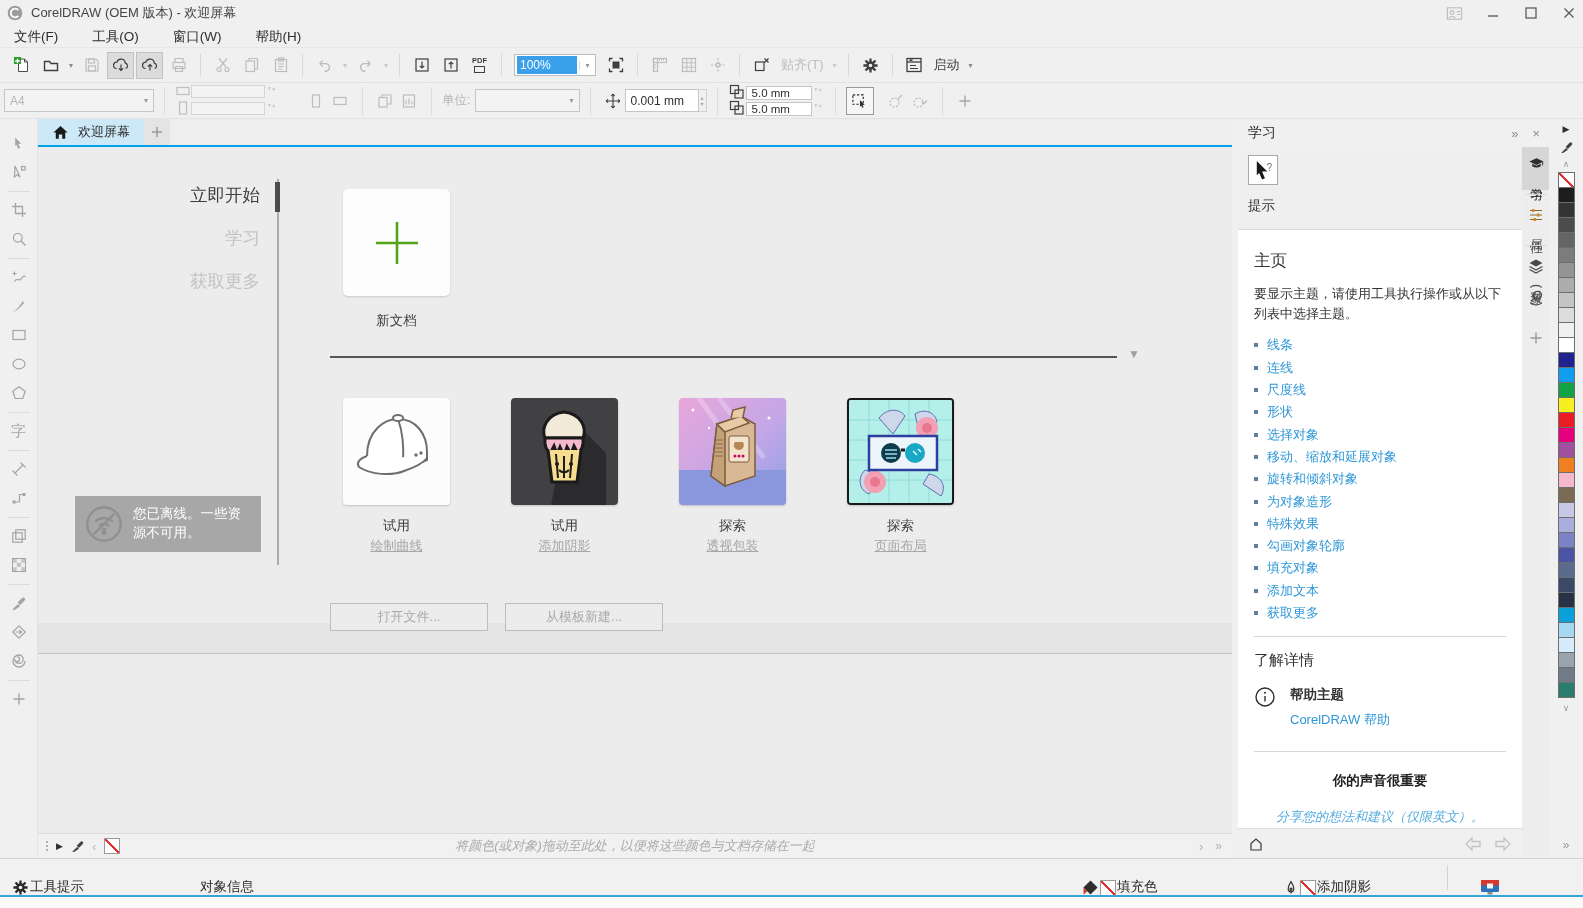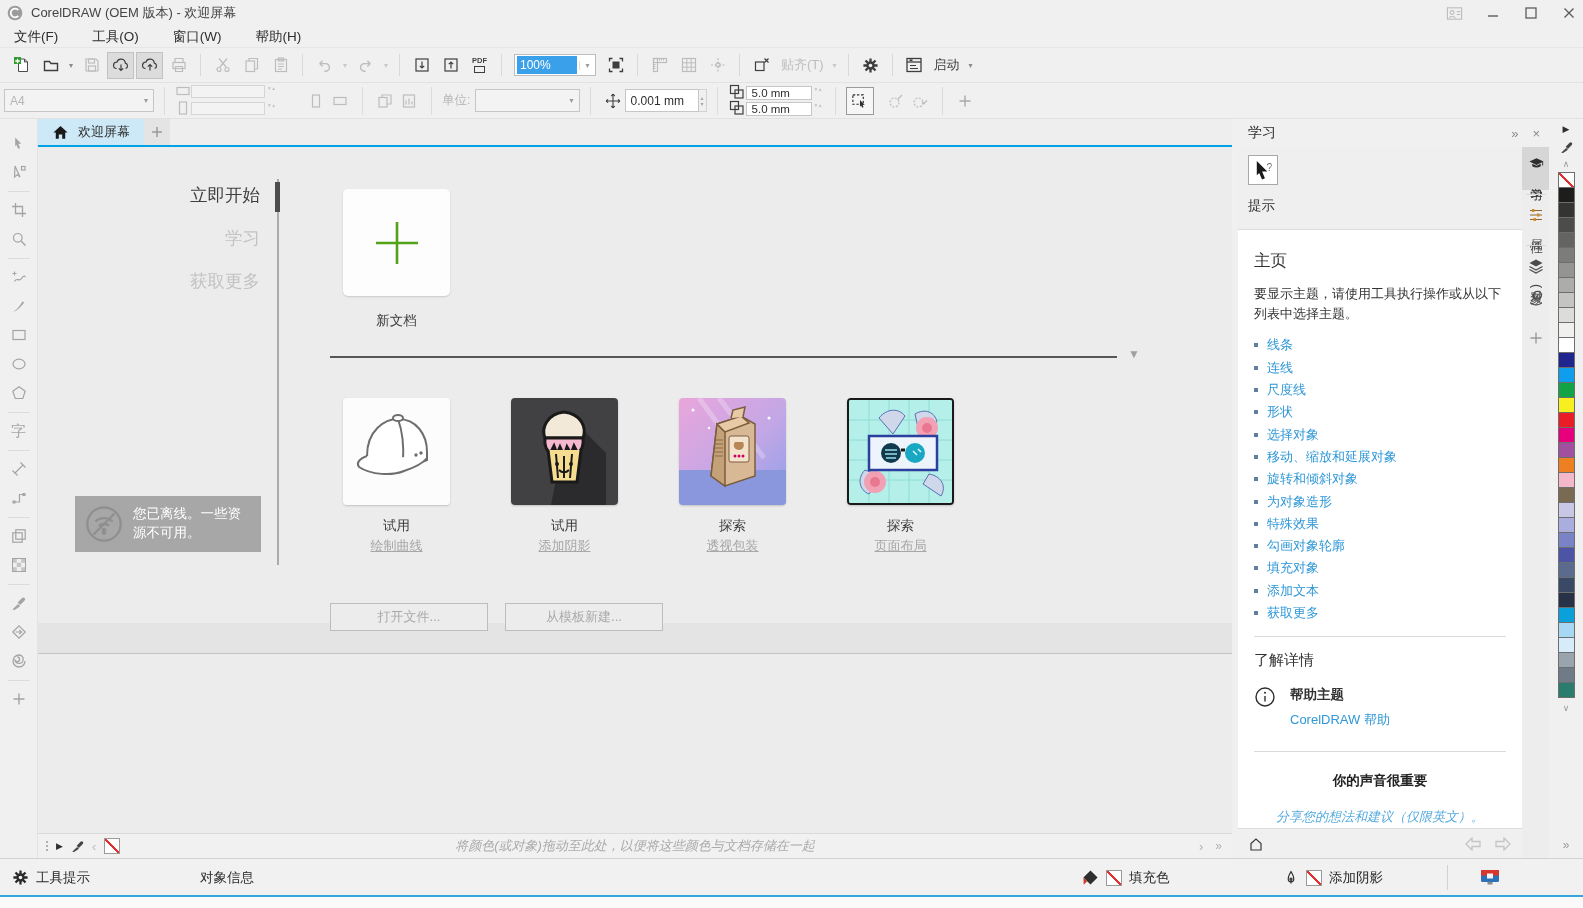--- a/index.html
+++ b/index.html
@@ -161,21 +161,21 @@
   #cp-dropper { margin-top:7px; color:#555; }
   .cp-chev { font-size:9px; color:#9a9a9a; margin-top:5px; }
   #cp-swatches { margin-top:4px; display:flex; flex-direction:column; }
   .swatch { width:17px; height:16px; border:1px solid #6e6e6e; margin-top:-1px; }
   .swatch.none { background:linear-gradient(45deg,#fff 44%,#e03030 44%,#e03030 54%,#fff 54%); background-color:#fff; }
   #cp-more { margin-top:auto; margin-bottom:6px; color:#9a9a9a; font-size:12px; }
 
   
   #statusbar { position:absolute; left:0; top:858px; width:1583px; height:37px;
     background:#f1f1f1; border-top:1px solid #d2d2d2; font-size:13.5px; color:#2a2a2a; }
-  .sb-item { position:absolute; top:0; height:37px; display:flex; align-items:center; gap:7px; }
+  .sb-item { position:absolute; top:0; height:37px; display:flex; align-items:flex-end; gap:1px; }
   .sb-sep { position:absolute; left:1447px; top:6px; width:1px; height:25px; background:#d2d2d2; }
   #win-accent { position:absolute; left:0; top:895px; width:1583px; height:2px; background:#35a6dc; }
   #win-bottom { position:absolute; left:0; top:897px; width:1583px; height:11px; background:#fafafa; }
 </style>
 </head>
 <body>
 
 <div id="app">
 
   <div id="titlebar">

